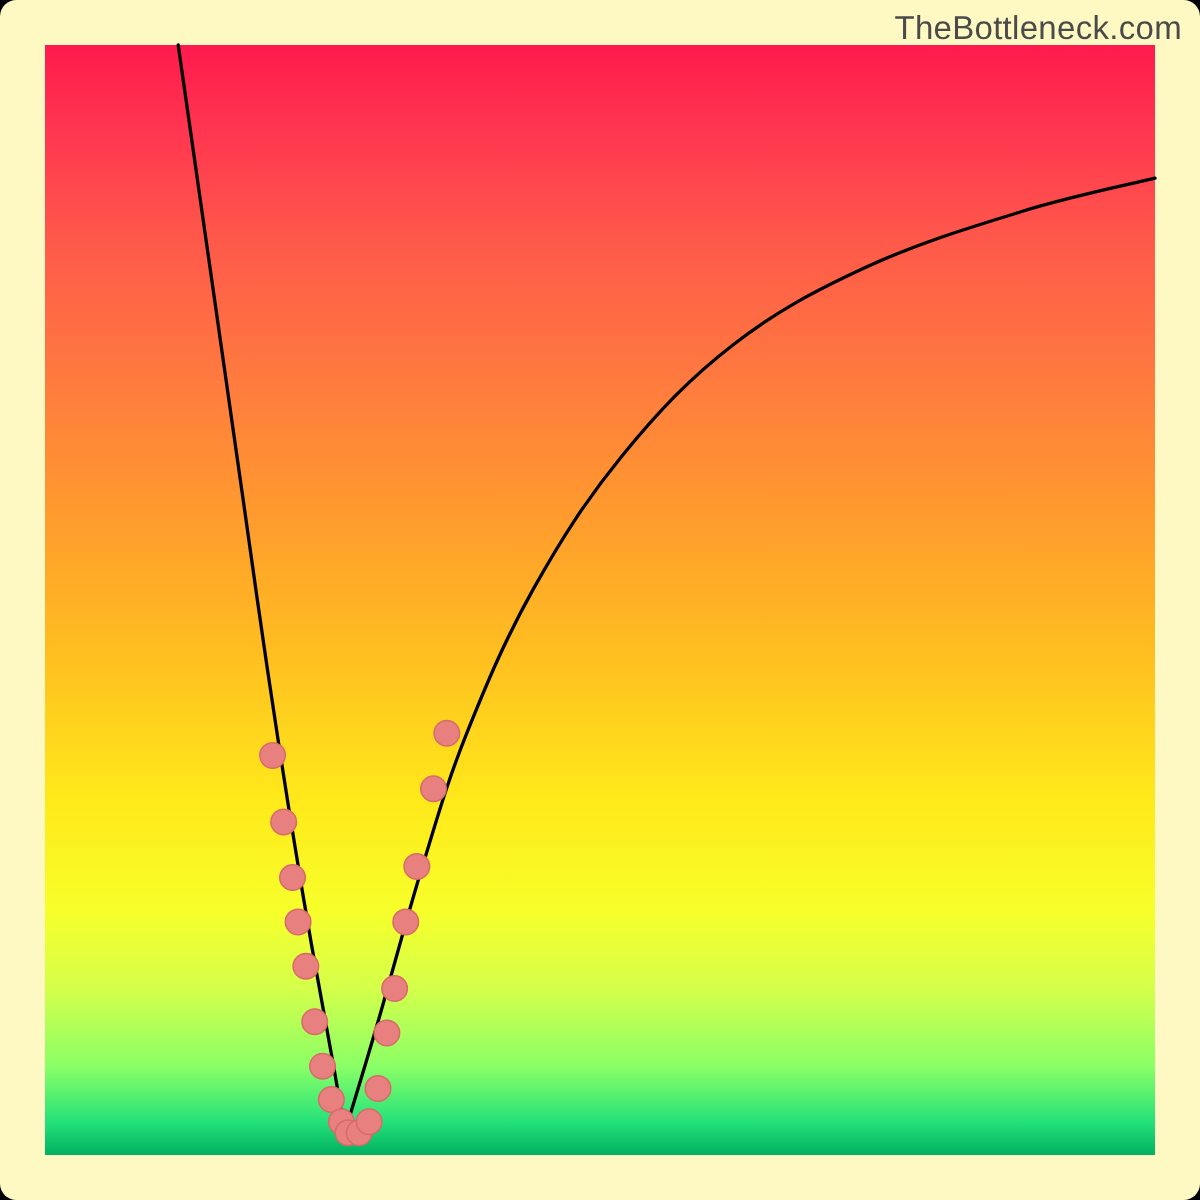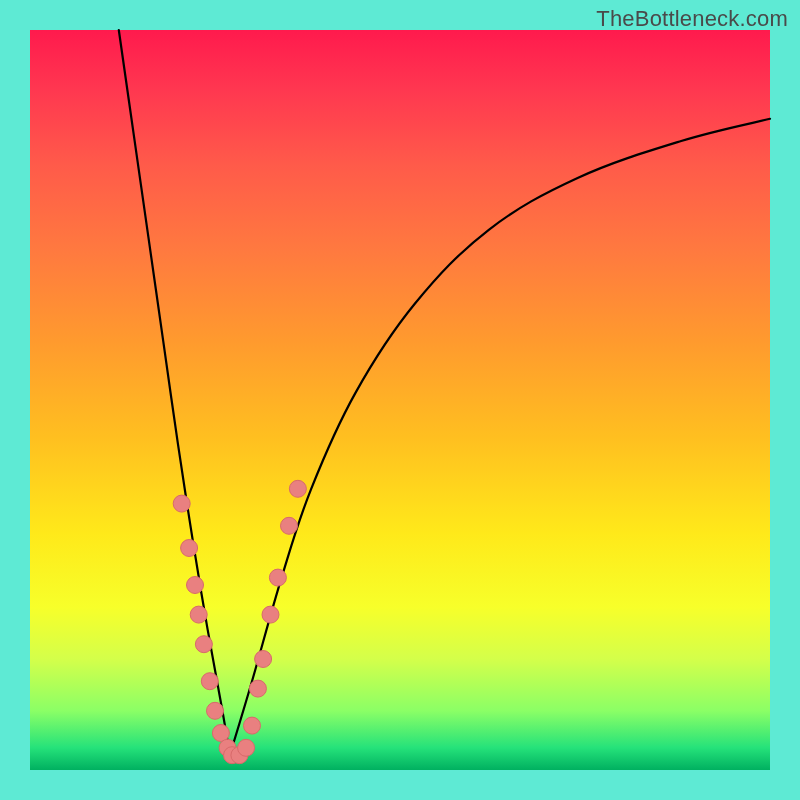--- a/index.html
+++ b/index.html
@@ -10,21 +10,22 @@
     overflow: hidden;
     background: #000;
     font-family: Arial, Helvetica, sans-serif;
   }
   .frame {
     position: absolute;
     left: 0;
     top: 0;
     width: 800px;
     height: 800px;
-    background: #5eead4;
+    background: #fef9c3;
+    border-radius: 11px;
   }
   .plot {
     position: absolute;
     left: 30px;
     top: 30px;
     width: 740px;
     height: 740px;
     
     background: linear-gradient(to bottom,
       #ff1a4d 0%,

